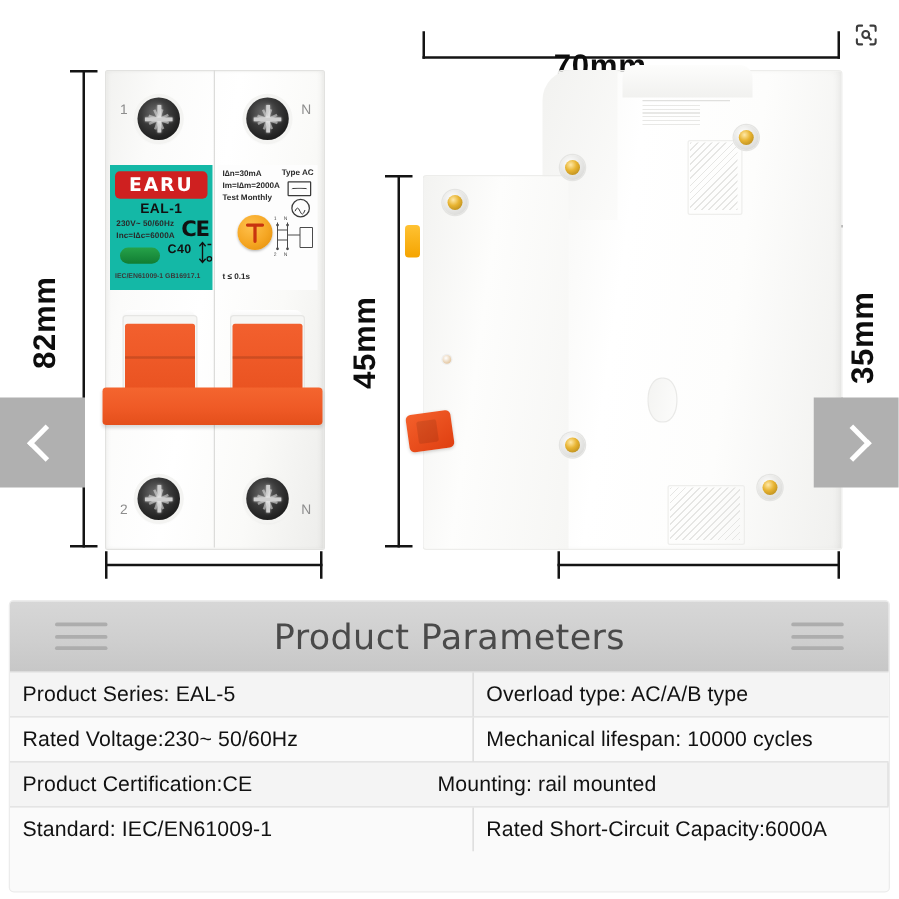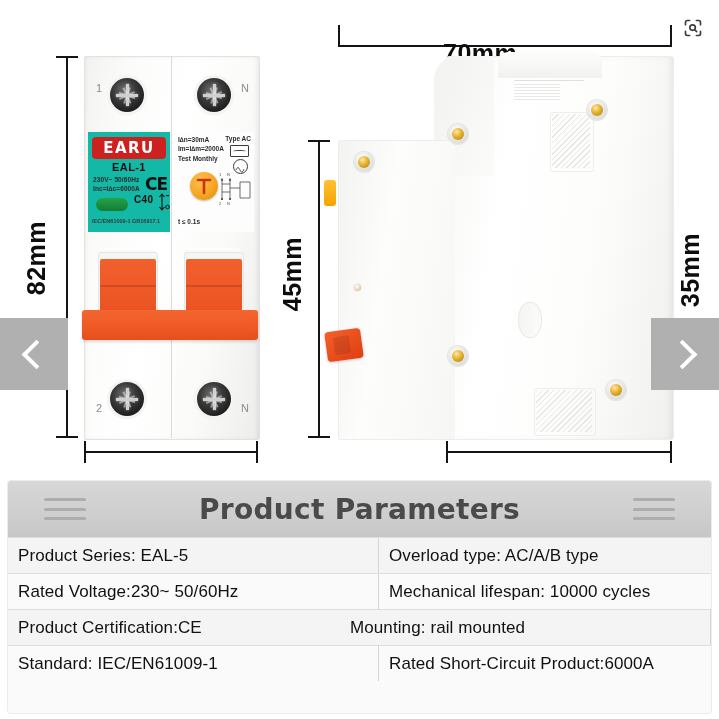--- a/index.html
+++ b/index.html
@@ -135,21 +135,21 @@
   
   #scan-icon{position:absolute;right:10px;top:12px;width:32px;height:32px;border-radius:50%;
     background:rgba(255,255,255,.78);display:flex;align-items:center;justify-content:center;}
 
   
   #params{position:absolute;left:8px;top:481px;width:703px;height:232px;
     background:#fafafa;border-radius:3px;overflow:hidden;
     box-shadow:0 0 0 1px #ececec;}
   .pt-header{position:relative;height:56px;background:linear-gradient(180deg,#d7d7d7 0%,#cfcfcf 55%,#c7c7c7 100%);
     display:flex;align-items:center;justify-content:center;}
-  .pt-title{font-size:28px;font-weight:700;color:#4a4a4a;letter-spacing:.3px;
+  .pt-title{font-size:28px;font-weight:400;color:#4a4a4a;letter-spacing:.3px;
     font-family:"DejaVu Sans", sans-serif;}
   .hamb{position:absolute;top:17px;width:42px;height:22px;display:flex;flex-direction:column;justify-content:space-between;}
   .hamb span{display:block;height:3px;background:#adadad;border-radius:2px;}
   .hamb.left{left:36px;}
   .hamb.right{right:36px;}
   .pt-row{display:flex;height:35px;border-top:1px solid #dddddd;background:#f4f4f4;}
   .pt-row:nth-child(odd){background:#fafafa;}
   .pt-cell{flex:1;display:flex;align-items:center;padding:0 0 0 10px;
     font-size:17px;color:#111;letter-spacing:.1px;}
   .pt-cell.left-cell{border-right:1px solid #d6d6d6;flex:0 0 360px;}
@@ -373,17 +373,17 @@
     <div class="pt-row">
       <div class="pt-cell left-cell">Rated Voltage:230~ 50/60Hz</div>
       <div class="pt-cell">Mechanical lifespan: 10000 cycles</div>
     </div>
     <div class="pt-row">
       <div class="pt-cell">Product Certification:CE</div>
       <div class="pt-cell left-cell">Mounting: rail mounted</div>
     </div>
     <div class="pt-row">
       <div class="pt-cell left-cell">Standard: IEC/EN61009-1</div>
-      <div class="pt-cell">Rated Short-Circuit Product:6000A</div>
+      <div class="pt-cell">Rated Short-Circuit Capacity:6000A</div>
     </div>
   </div>
 
 </div>
 
 </body></html>

